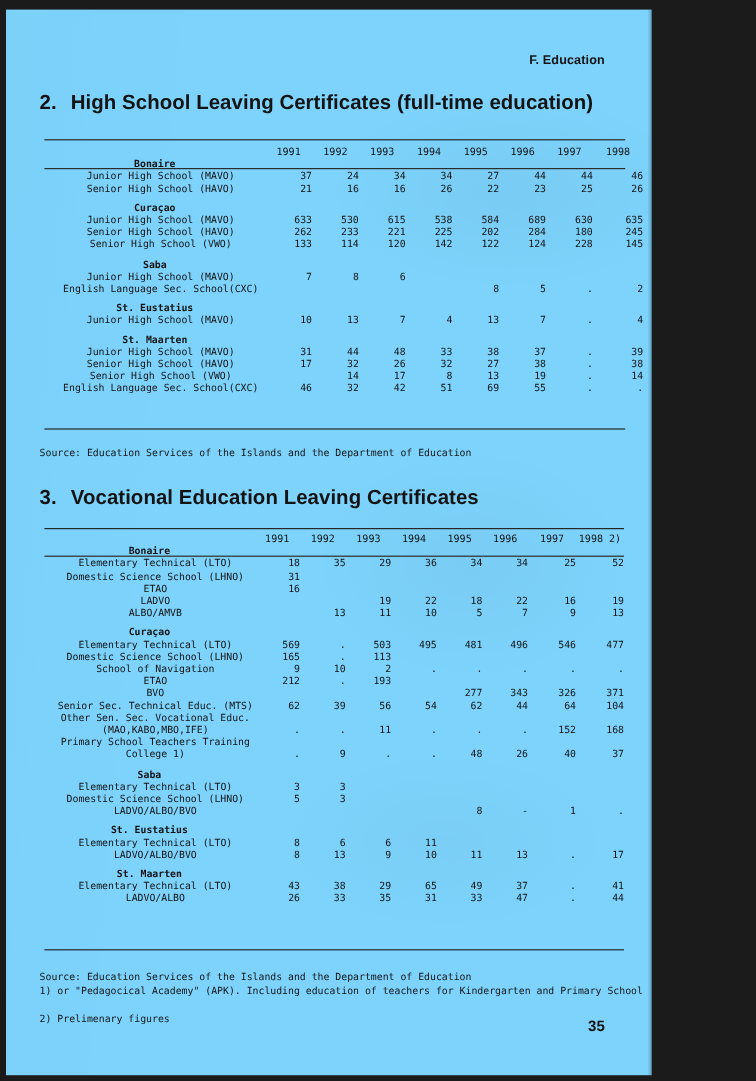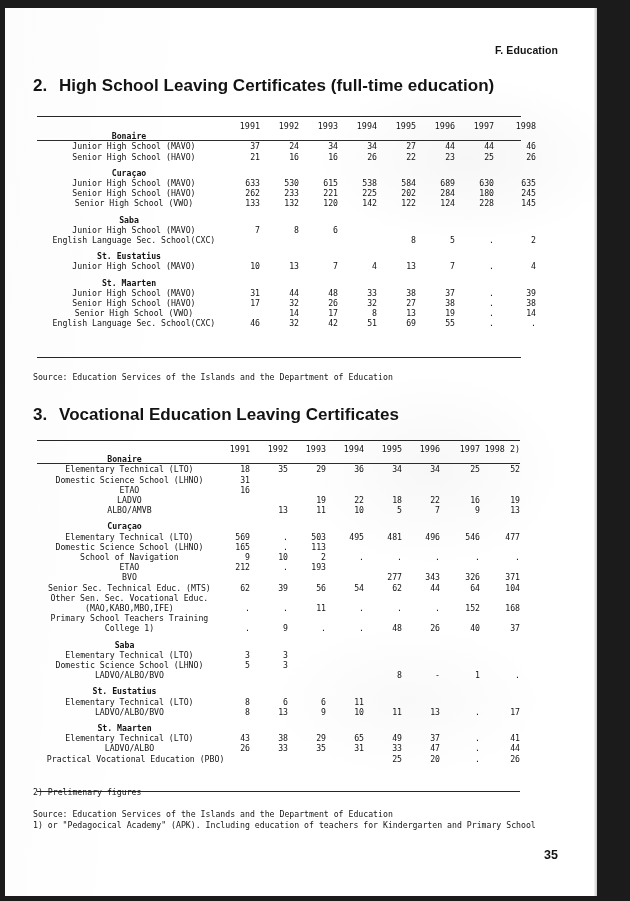--- a/index.html
+++ b/index.html
@@ -10,23 +10,23 @@
   body {
     width: 630px;
     height: 901px;
     overflow: hidden;
     font-family: "Liberation Sans", sans-serif;
   }
   .page {
     position: absolute;
     left: 5px;
     top: 8px;
-    width: 592px;
+    width: 538px;
     height: 888px;
-    background: #ffffff;
+    background: #7dd3fc;
     overflow: hidden;
   }
   .scan-noise {
     position: absolute;
     inset: 0;
     pointer-events: none;
     background:
       radial-gradient(ellipse 220px 120px at 78% 17%, rgba(0,0,0,0.035), rgba(0,0,0,0) 70%),
       radial-gradient(ellipse 190px 140px at 72% 52%, rgba(0,0,0,0.030), rgba(0,0,0,0) 70%),
       radial-gradient(ellipse 200px 110px at 68% 78%, rgba(0,0,0,0.025), rgba(0,0,0,0) 70%),
@@ -93,20 +93,21 @@
     height: 10.2px;
   }
   th.yr, td.val {
     text-align: right;
     font-family: "DejaVu Sans Mono", monospace;
     font-size: 8.2px;
   }
   th.yr {
     font-size: 8.4px;
     padding-bottom: 2px;
+    text-align: center;
   }
   td.lbl {
     text-align: center;
     white-space: pre;
   }
   tr.grp td.lbl {
     font-weight: bold;
   }
   tr.spacer td { height: 6px; line-height: 6px; }
 
@@ -239,21 +240,21 @@
             <td class="val">221</td>
             <td class="val">225</td>
             <td class="val">202</td>
             <td class="val">284</td>
             <td class="val">180</td>
             <td class="val">245</td>
           </tr>
           <tr>
             <td class="lbl">  Senior High School (VWO)</td>
             <td class="val">133</td>
-            <td class="val">132</td>
+            <td class="val">114</td>
             <td class="val">120</td>
             <td class="val">142</td>
             <td class="val">122</td>
             <td class="val">124</td>
             <td class="val">228</td>
             <td class="val">145</td>
           </tr>
           <tr class="spacer">
             <td colspan="9"></td>
           </tr>
@@ -716,34 +717,23 @@
             <td class="lbl">  LADVO/ALBO</td>
             <td class="val">26</td>
             <td class="val">33</td>
             <td class="val">35</td>
             <td class="val">31</td>
             <td class="val">33</td>
             <td class="val">47</td>
             <td class="val">.</td>
             <td class="val">44</td>
           </tr>
-          <tr>
-            <td class="lbl">  Practical Vocational Education (PBO)</td>
-            <td class="val"></td>
-            <td class="val"></td>
-            <td class="val"></td>
-            <td class="val"></td>
-            <td class="val">25</td>
-            <td class="val">20</td>
-            <td class="val">.</td>
-            <td class="val">26</td>
-          </tr>
         </tbody>
     </table>
   </div>
 
   <div class="source" style="top:801px;"><span>Source: Education Services of the Islands and the Department of Education</span></div>
   <div class="source" style="top:812px;">1) or "Pedagocical Academy" (APK). Including education of teachers for Kindergarten and Primary School</div>
-  <div class="source" style="top:779px;">2) Prelimenary figures</div>
+  <div class="source" style="top:836px;">2) Prelimenary figures</div>
 
   <div class="page-number">35</div>
 
 </div>
 
 </body></html>

